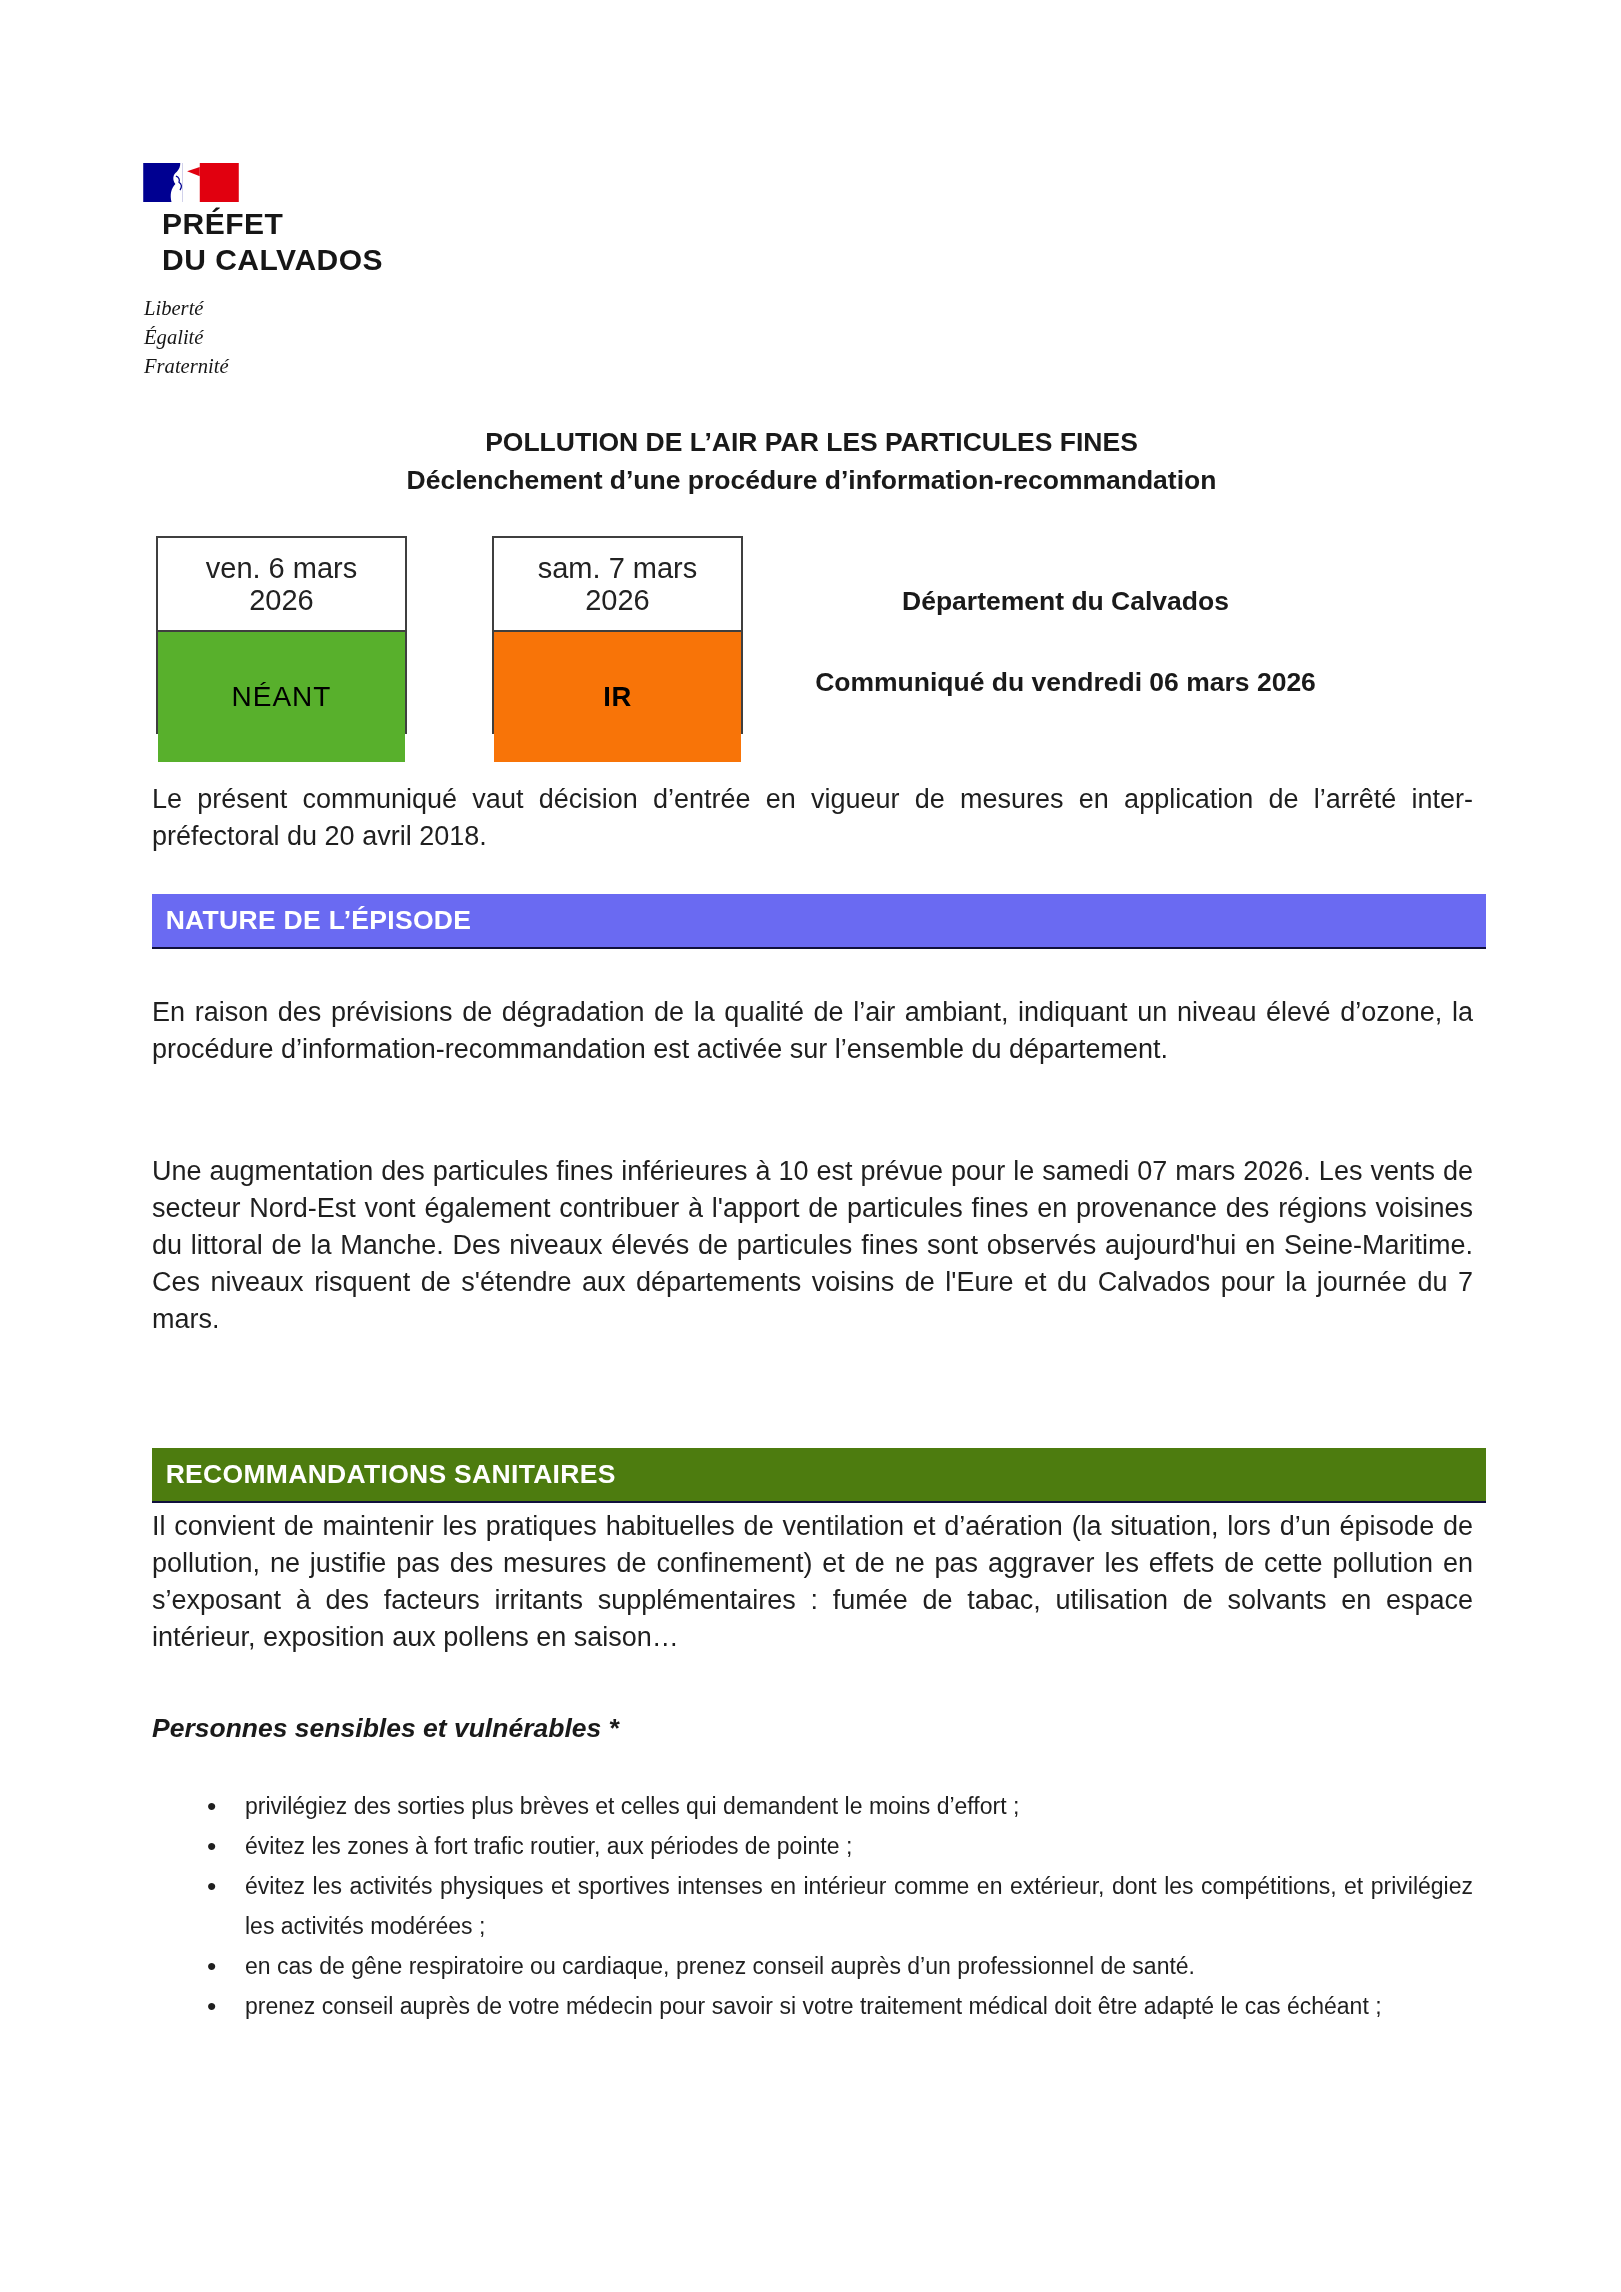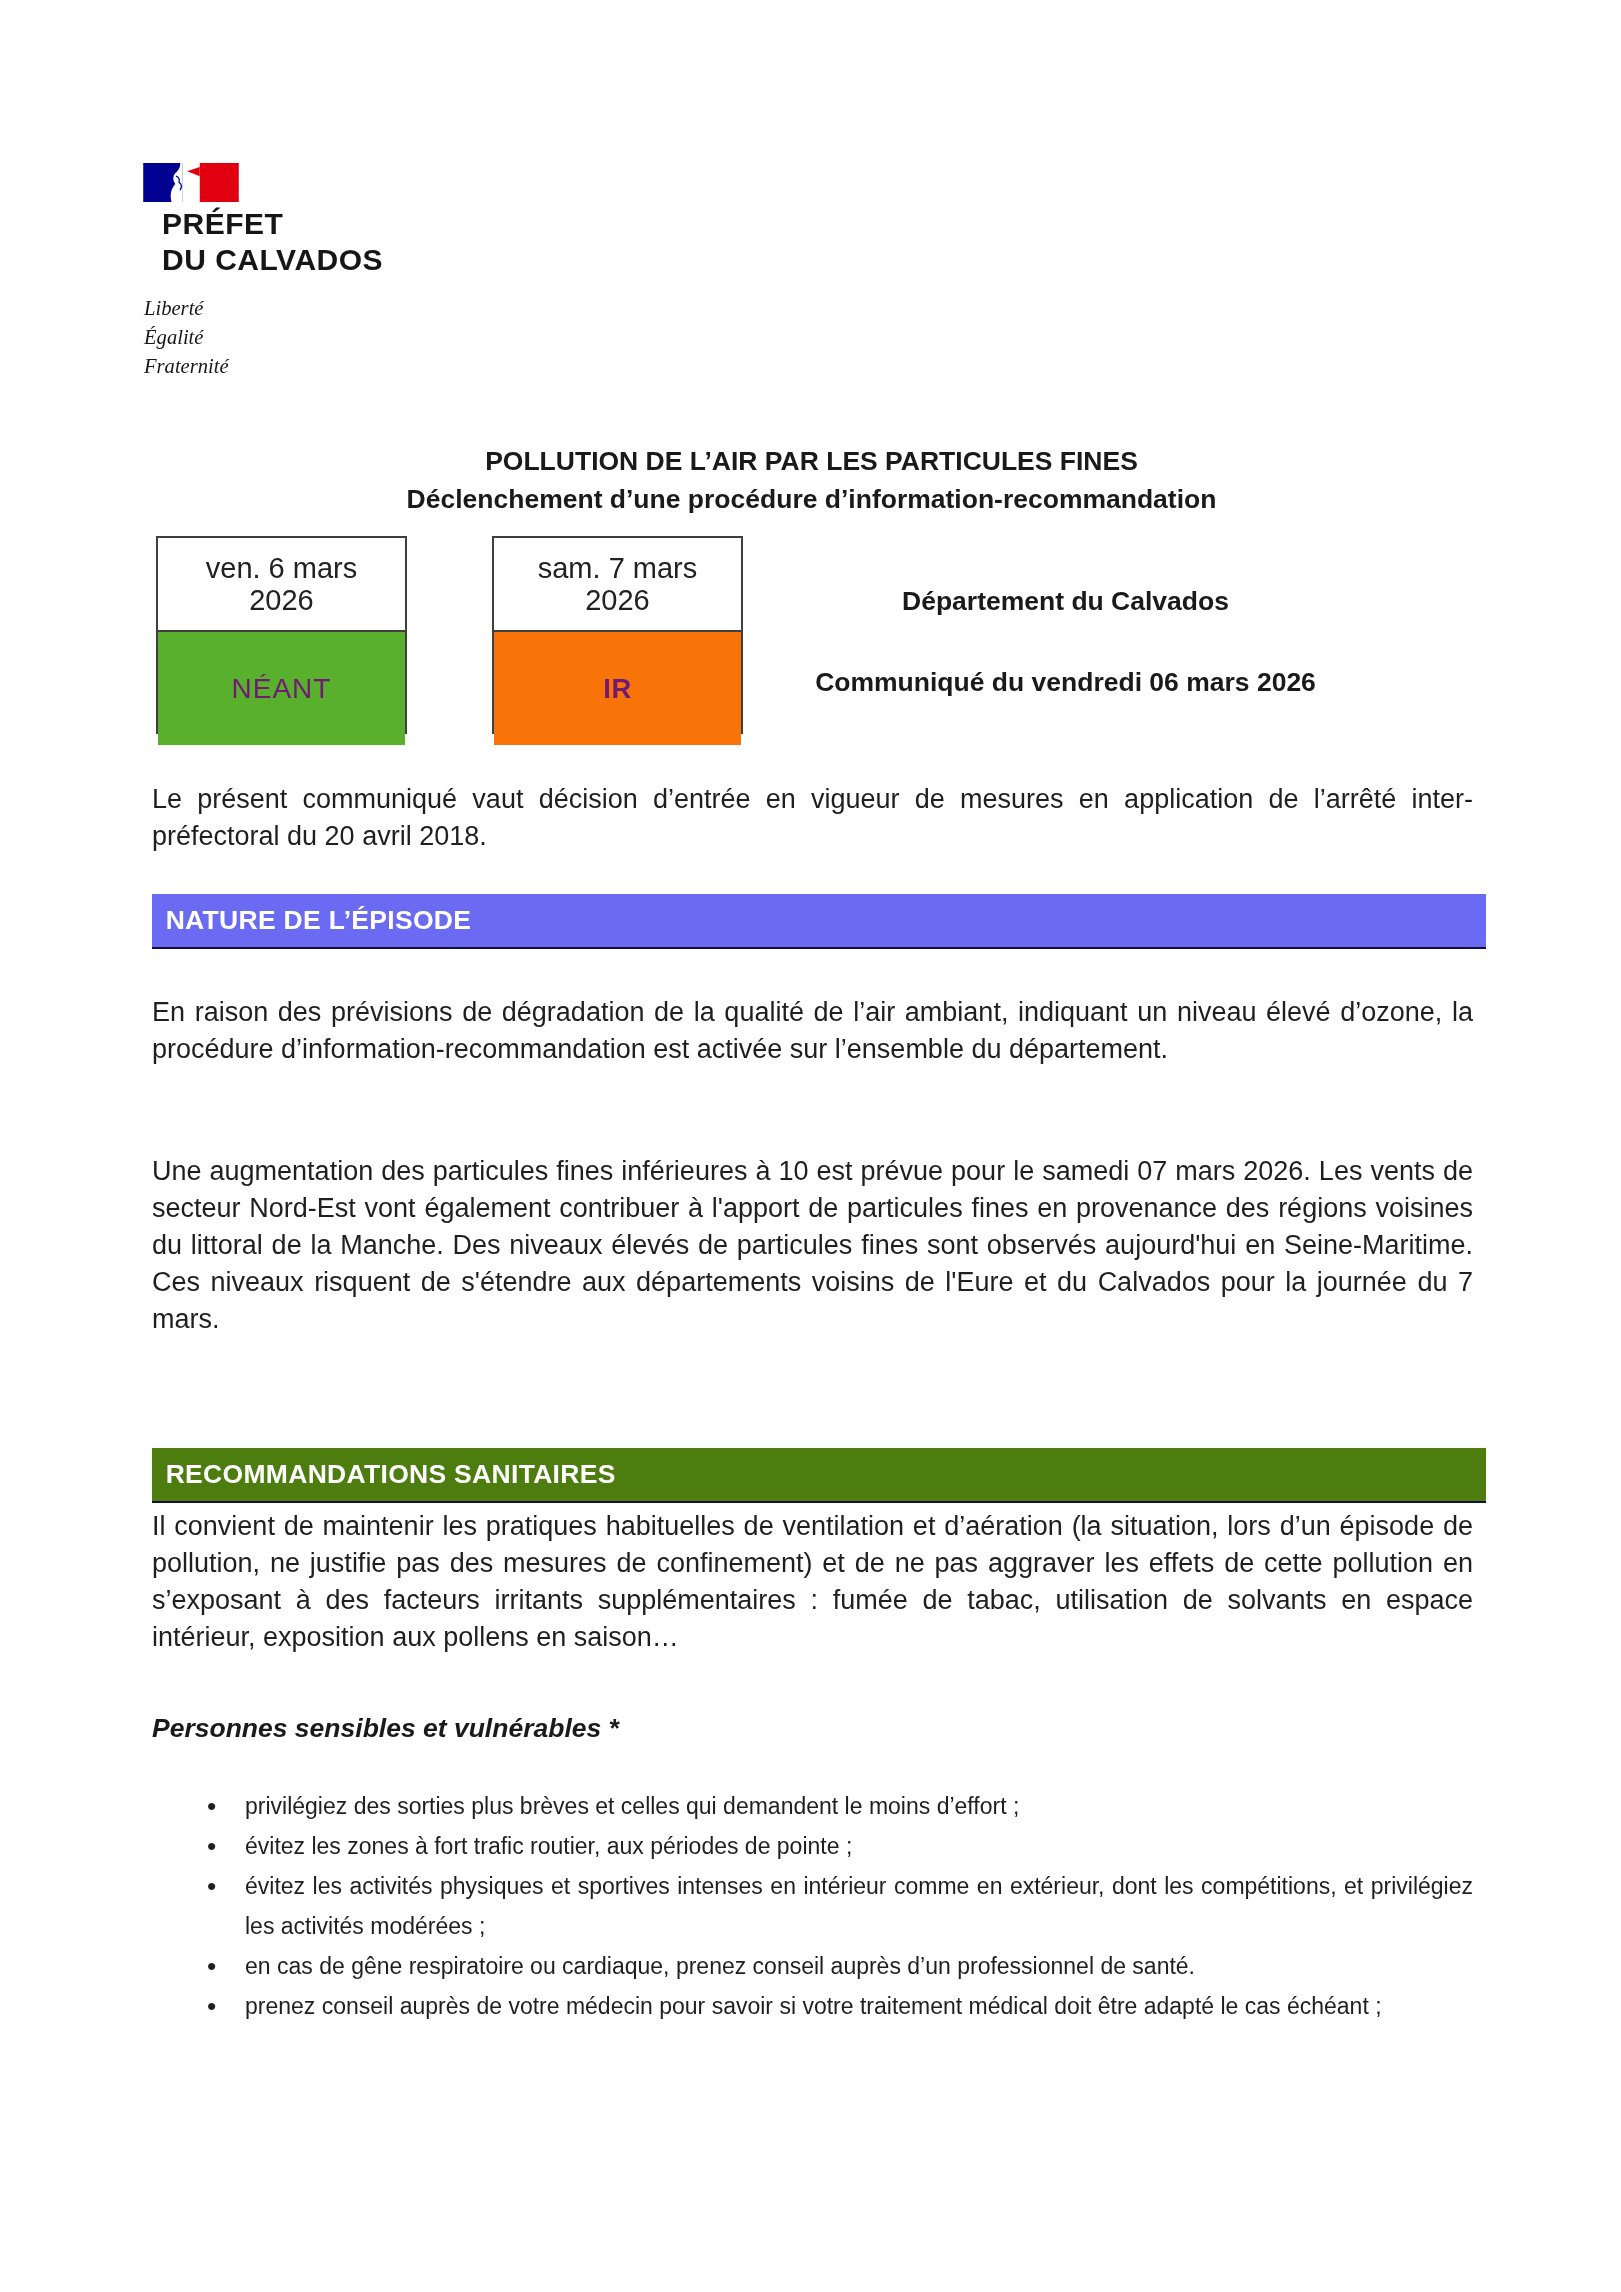--- a/index.html
+++ b/index.html
@@ -19,41 +19,41 @@
     line-height: 36px; letter-spacing: 0.5px; margin-left: 20px;
   }
   .motto {
     position: absolute; left: 144px; top: 294px;
     font-family: "Liberation Serif", serif; font-style: italic;
     font-size: 20.6px; line-height: 29px; color: #161616;
   }
 
   
   .doc-title {
-    position: absolute; left: 150px; top: 442px; width: 1323px;
+    position: absolute; left: 150px; top: 423px; width: 1323px;
     text-align: center; font-weight: bold; font-size: 26.5px; line-height: 38px;
     color: #1a1a1a;
   }
 
   
   .status-box {
     position: absolute; top: 536px; width: 251px; height: 198px;
     border: 2px solid #3f3f3f; box-sizing: border-box; background: #ffffff;
   }
   .status-box.first  { left: 156px; }
   .status-box.second { left: 492px; }
   .box-date {
     height: 92px; display: flex; flex-direction: column;
     align-items: center; justify-content: center;
     font-size: 29px; line-height: 32px; color: #222222;
   }
   .box-fill {
-    height: 115px; border-top: 2px solid #3f3f3f; box-sizing: border-box;
+    height: 132px; border-top: 2px solid #3f3f3f; box-sizing: border-box;
     display: flex; align-items: center; justify-content: center;
-    color: #701a75;
+    color: #000000;
   }
   .box-fill.green  { font-size: 28px; letter-spacing: 1px; font-weight: normal; }
   .box-fill.orange { font-size: 27.4px; font-weight: bold; letter-spacing: 0.5px; }
 
   
   .meta-dept, .meta-comm {
     position: absolute; left: 703px; width: 725px;
     text-align: center; font-weight: bold; font-size: 26.5px; color: #1a1a1a;
   }
   .meta-dept { top: 586px; }

